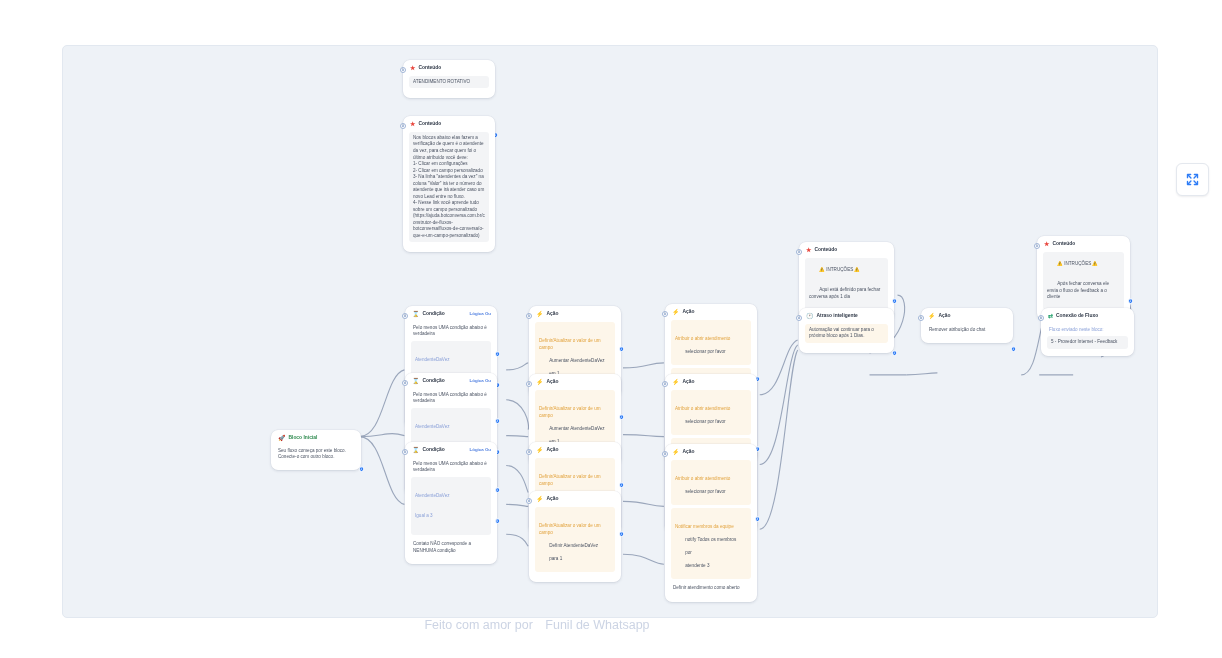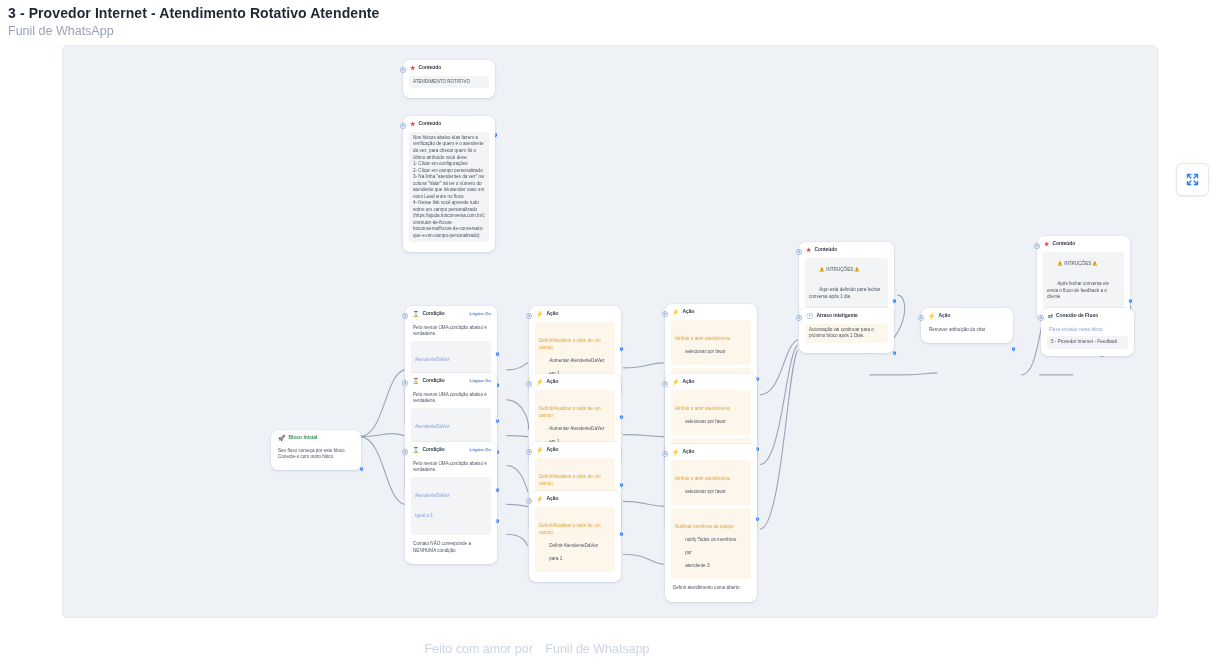--- a/index.html
+++ b/index.html
@@ -88,34 +88,30 @@
     background: #ffffff; border: 1px solid #9fb4d6; color: #7a8ba6;
     left: -3px; width: 6px; height: 6px;
   }
   .dot.in::after {
     content: ""; position: absolute; left: 1.4px; top: 1.4px;
     width: 2px; height: 2px; border-radius: 50%; background: #9fb4d6;
   }
 
   
   .footer {
-    position: absolute; left: 0; top: 642px; width: 1074px;
+    position: absolute; left: 0; top: 618px; width: 1074px;
     text-align: center; font-size: 12.5px; color: #ccd4e4;
   }
   .footer .brand { margin-left: 9px; }
 </style>
 </head>
 <body>
 
 <div class="page">
 
-  <div class="header">
-    <div class="header-title">3 - Provedor Internet - Atendimento Rotativo Atendente</div>
-    <div class="header-sub">Funil de WhatsApp</div>
-  </div>
 
   <div class="canvas">
 
     <svg class="edges" viewBox="0 0 1096 573" preserveAspectRatio="none">
       <g fill="none" stroke="#9aa6bb" stroke-width="1.1">
 
         <path d="M297 392 C 322 392, 322 330, 342 325"></path>
         <path d="M297 392 C 322 392, 325 386, 342 391"></path>
         <path d="M297 392 C 322 392, 322 455, 342 460"></path>
 

